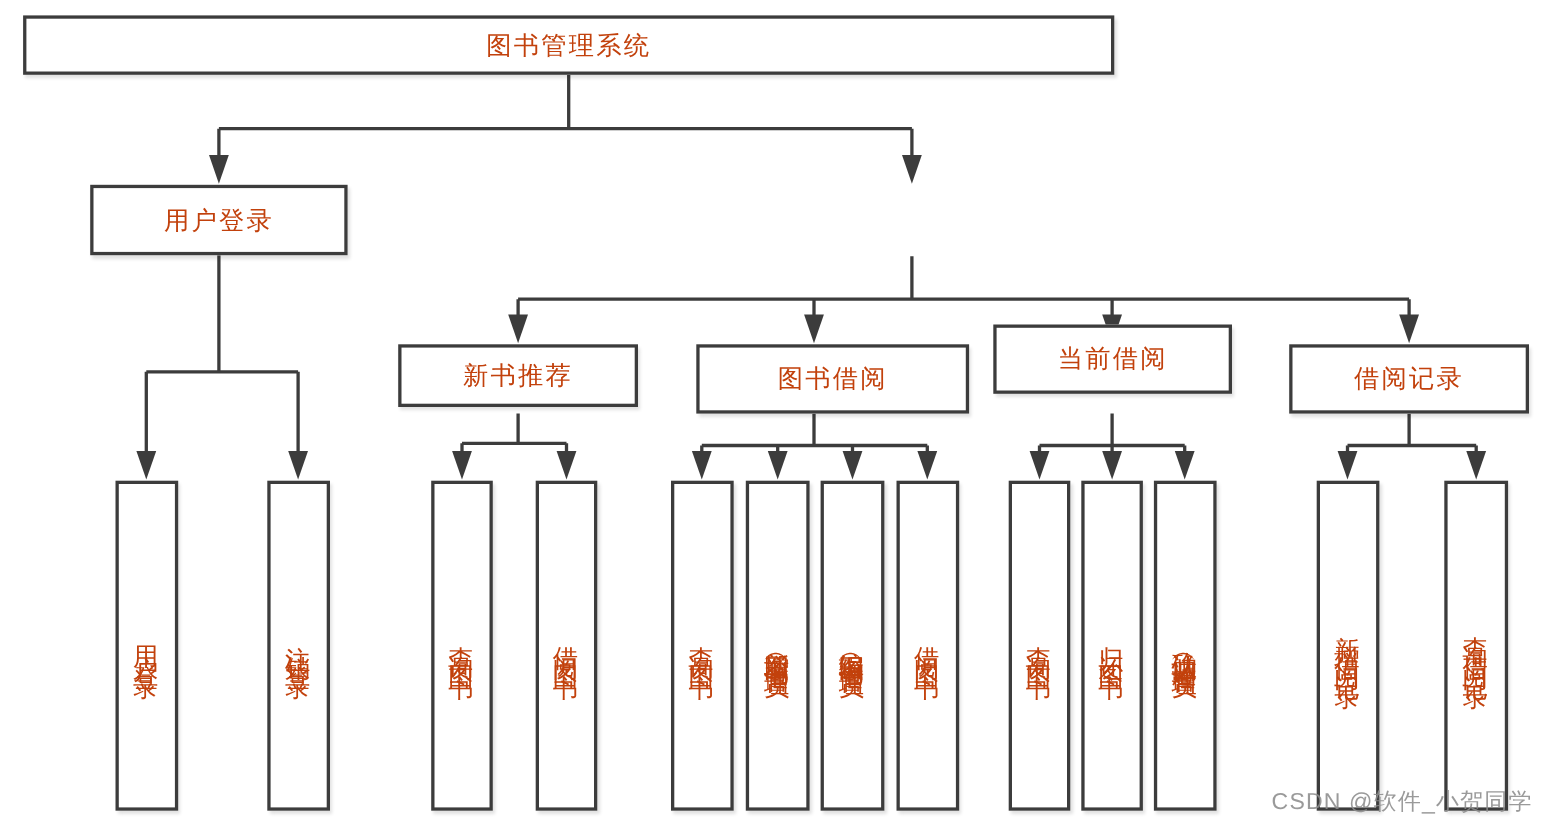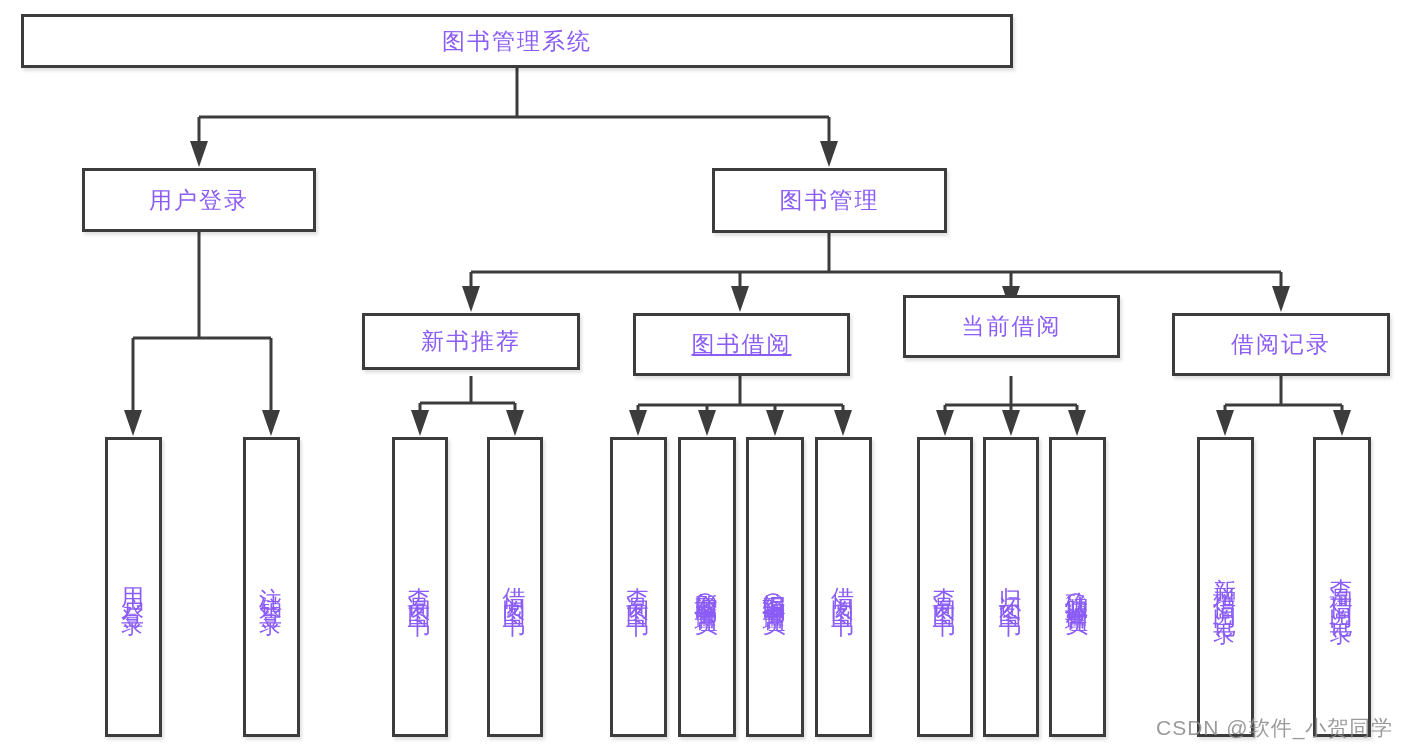--- a/index.html
+++ b/index.html
@@ -22,21 +22,21 @@
     z-index: 1;
   }
   .box {
     position: absolute;
     box-sizing: border-box;
     border: 3px solid #3c3c3c;
     background: #ffffff;
     display: flex;
     align-items: center;
     justify-content: center;
-    color: #8b5cf6;
+    color: #c2410c;
     font-size: 23px;
     letter-spacing: 2px;
     z-index: 2;
     box-shadow: 2px 3px 3px rgba(0,0,0,0.12);
   }
   .leaf {
     writing-mode: vertical-rl;
     text-orientation: mixed;
     letter-spacing: 9px;
     font-size: 23px;
@@ -98,24 +98,23 @@
       <path d="M1011,436 l-9,-26 h18 z"></path>
       <path d="M1077,436 l-9,-26 h18 z"></path>
       <path d="M1225,436 l-9,-26 h18 z"></path>
       <path d="M1342,436 l-9,-26 h18 z"></path>
     </g>
   </svg>
 
   <div class="box" style="left:21px; top:14px; width:992px; height:54px;">图书管理系统</div>
 
   <div class="box" style="left:82px; top:168px; width:234px; height:64px;">用户登录</div>
-  <div class="box" style="left:712px; top:168px; width:235px; height:65px;">图书管理</div>
 
   <div class="box" style="left:362px; top:313px; width:218px; height:57px;">新书推荐</div>
-  <div class="box" style="left:633px; top:313px; width:217px; height:63px;text-decoration:underline;">图书借阅</div>
+  <div class="box" style="left:633px; top:313px; width:248px; height:63px;">图书借阅</div>
   <div class="box" style="left:903px; top:295px; width:217px; height:63px;">当前借阅</div>
   <div class="box" style="left:1172px; top:313px; width:218px; height:63px;">借阅记录</div>
 
   <div class="box leaf" style="left:105px; top:437px; width:57px; height:300px;">用户登录</div>
   <div class="box leaf" style="left:243px; top:437px; width:57px; height:300px;">注销登录</div>
 
   <div class="box leaf" style="left:392px; top:437px; width:56px; height:300px;">查询图书</div>
   <div class="box leaf" style="left:487px; top:437px; width:56px; height:300px;">借阅图书</div>
 
   <div class="box leaf" style="left:610px; top:437px; width:57px; height:300px;">查询图书</div>

